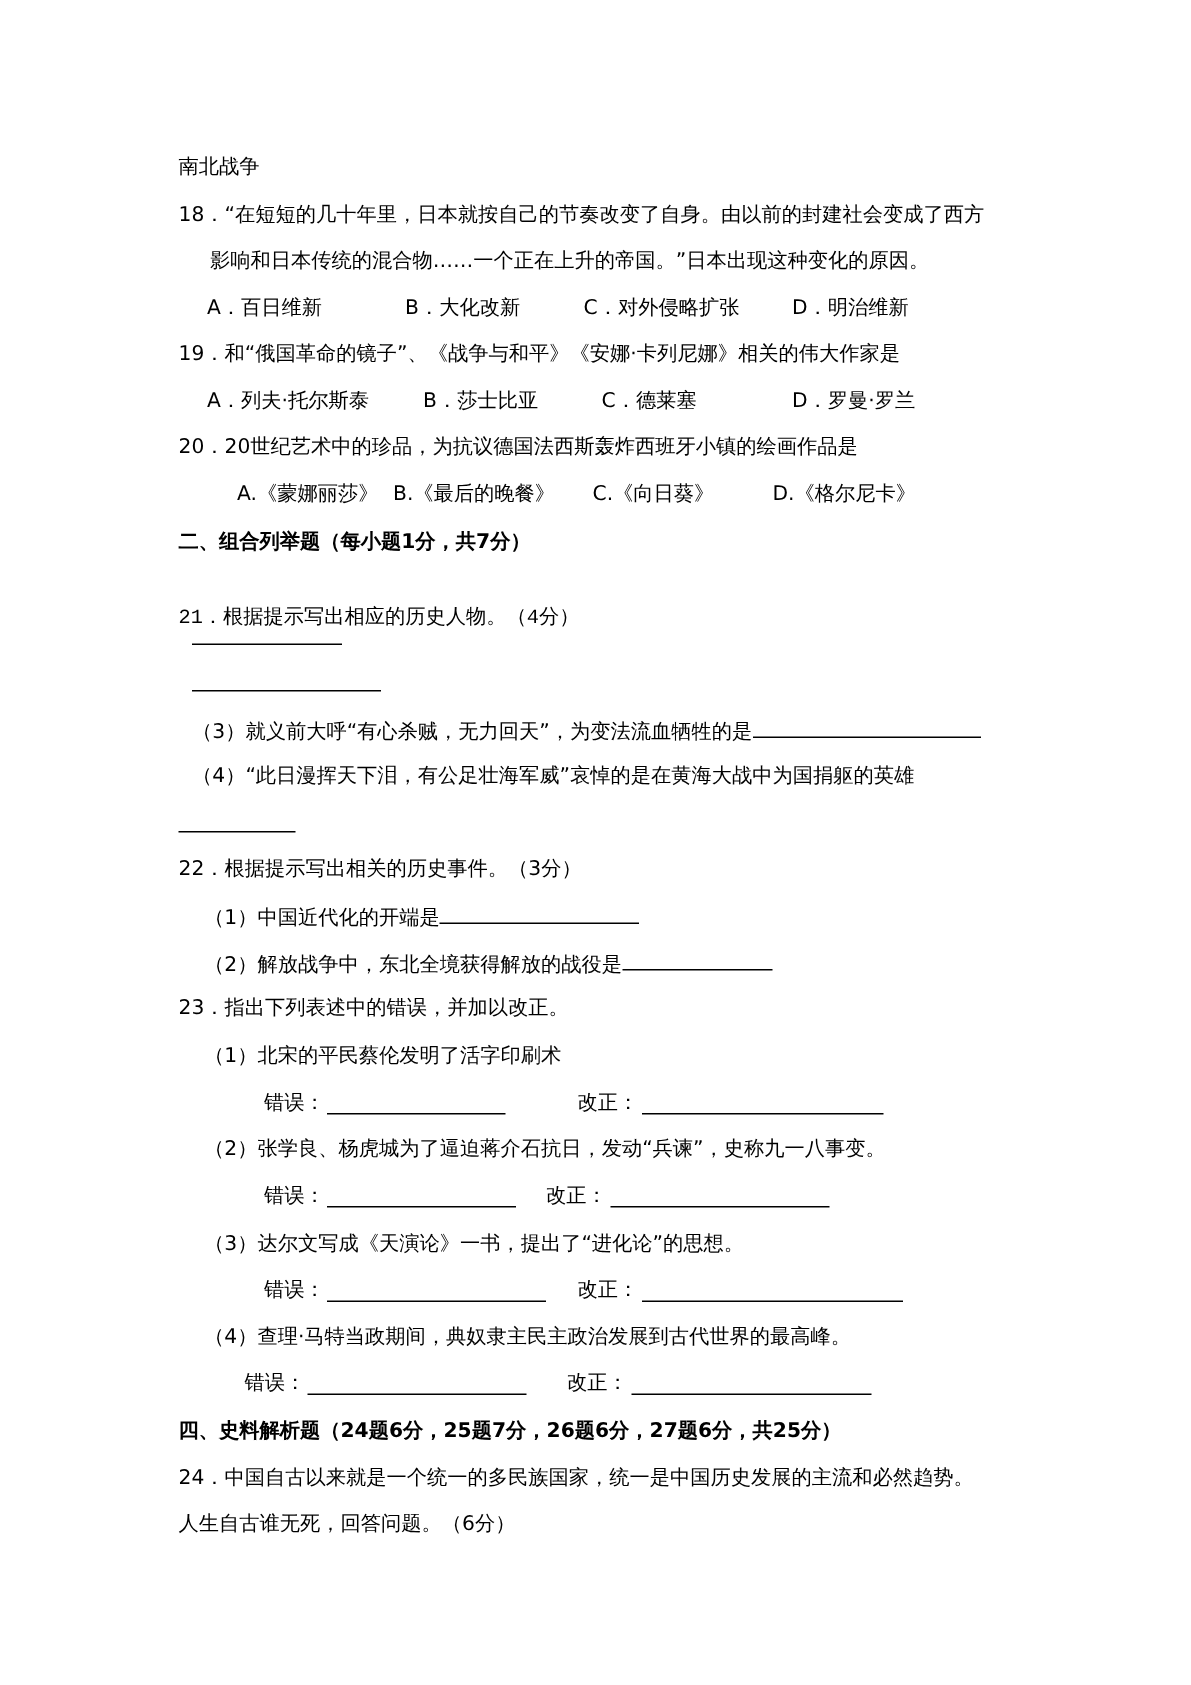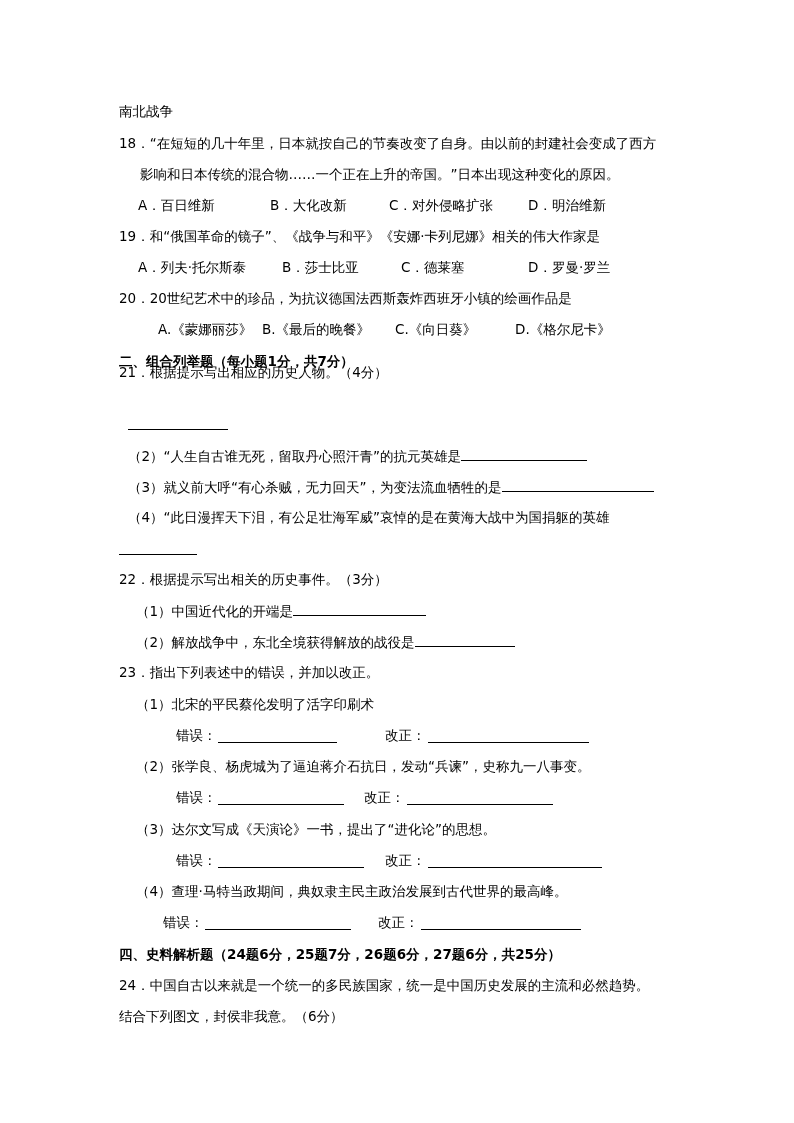--- a/index.html
+++ b/index.html
@@ -42,26 +42,26 @@
   <div class="opt line" style="left:528px;top:258px;">D．罗曼·罗兰</div>
 
   <div class="line" style="left:119px;top:289px;">20．20世纪艺术中的珍品，为抗议德国法西斯轰炸西班牙小镇的绘画作品是</div>
   <div class="opt line" style="left:138px;top:320px;margin-left:20px;">A.《蒙娜丽莎》</div>
   <div class="opt line" style="left:262px;top:320px;">B.《最后的晚餐》</div>
   <div class="opt line" style="left:395px;top:320px;text-align:right;">C.《向日葵》</div>
   <div class="opt line" style="left:515px;top:320px;">D.《格尔尼卡》</div>
 
   <div class="line bold" style="left:119px;top:352px;">二、组合列举题（每小题1分，共7分）</div>
 
-  <div class="line" style="left:119px;top:363px;">21．根据提示写出相应的历史人物。（4分）</div>
+  <div class="line" style="left:119px;top:404px;font-family:Liberation Mono, monospace;">21．根据提示写出相应的历史人物。（4分）</div>
   <div class="line" style="left:128px;top:415px;">
     <span class="blank" style="width:100px;"></span>
   </div>
   <div class="line" style="left:128px;top:446px;">
-    <span>（2）“人生自古谁无死，留取丹心照汗青”的抗元英雄是</span><span class="blank" style="width:126px;"></span>
+    <span class="blank" style="width:126px;"></span>
   </div>
   <div class="line" style="left:128px;top:477px;">
     <span>（3）就义前大呼“有心杀贼，无力回天”，为变法流血牺牲的是</span><span class="blank" style="width:152px;"></span>
   </div>
   <div class="line" style="left:128px;top:508px;">（4）“此日漫挥天下泪，有公足壮海军威”哀悼的是在黄海大战中为国捐躯的英雄</div>
   <div class="standalone-blank" style="left:119px;top:553px;width:78px;"></div>
 
   <div class="line" style="left:119px;top:570px;">22．根据提示写出相关的历史事件。（3分）</div>
   <div class="line" style="left:136px;top:601px;">
     <span>（1）中国近代化的开端是</span><span class="blank" style="width:133px;"></span>
@@ -92,15 +92,15 @@
 
   <div class="line" style="left:136px;top:882px;">（4）查理·马特当政期间，典奴隶主民主政治发展到古代世界的最高峰。</div>
   <div class="line" style="left:163px;top:913px;">错误：</div>
   <div class="standalone-blank" style="left:205px;top:928px;width:146px;"></div>
   <div class="line" style="left:378px;top:913px;">改正：</div>
   <div class="standalone-blank" style="left:421px;top:928px;width:160px;"></div>
 
   <div class="line bold" style="left:119px;top:945px;text-align:right;">四、史料解析题（24题6分，25题7分，26题6分，27题6分，共25分）</div>
 
   <div class="line" style="left:119px;top:976px;">24．中国自古以来就是一个统一的多民族国家，统一是中国历史发展的主流和必然趋势。</div>
-  <div class="line" style="left:119px;top:1007px;">结合下列图文，封侯非我意。（6分）</div>
+  <div class="line" style="left:119px;top:1007px;">人生自古谁无死，回答问题。（6分）</div>
 
 </div>
 
 </body></html>

